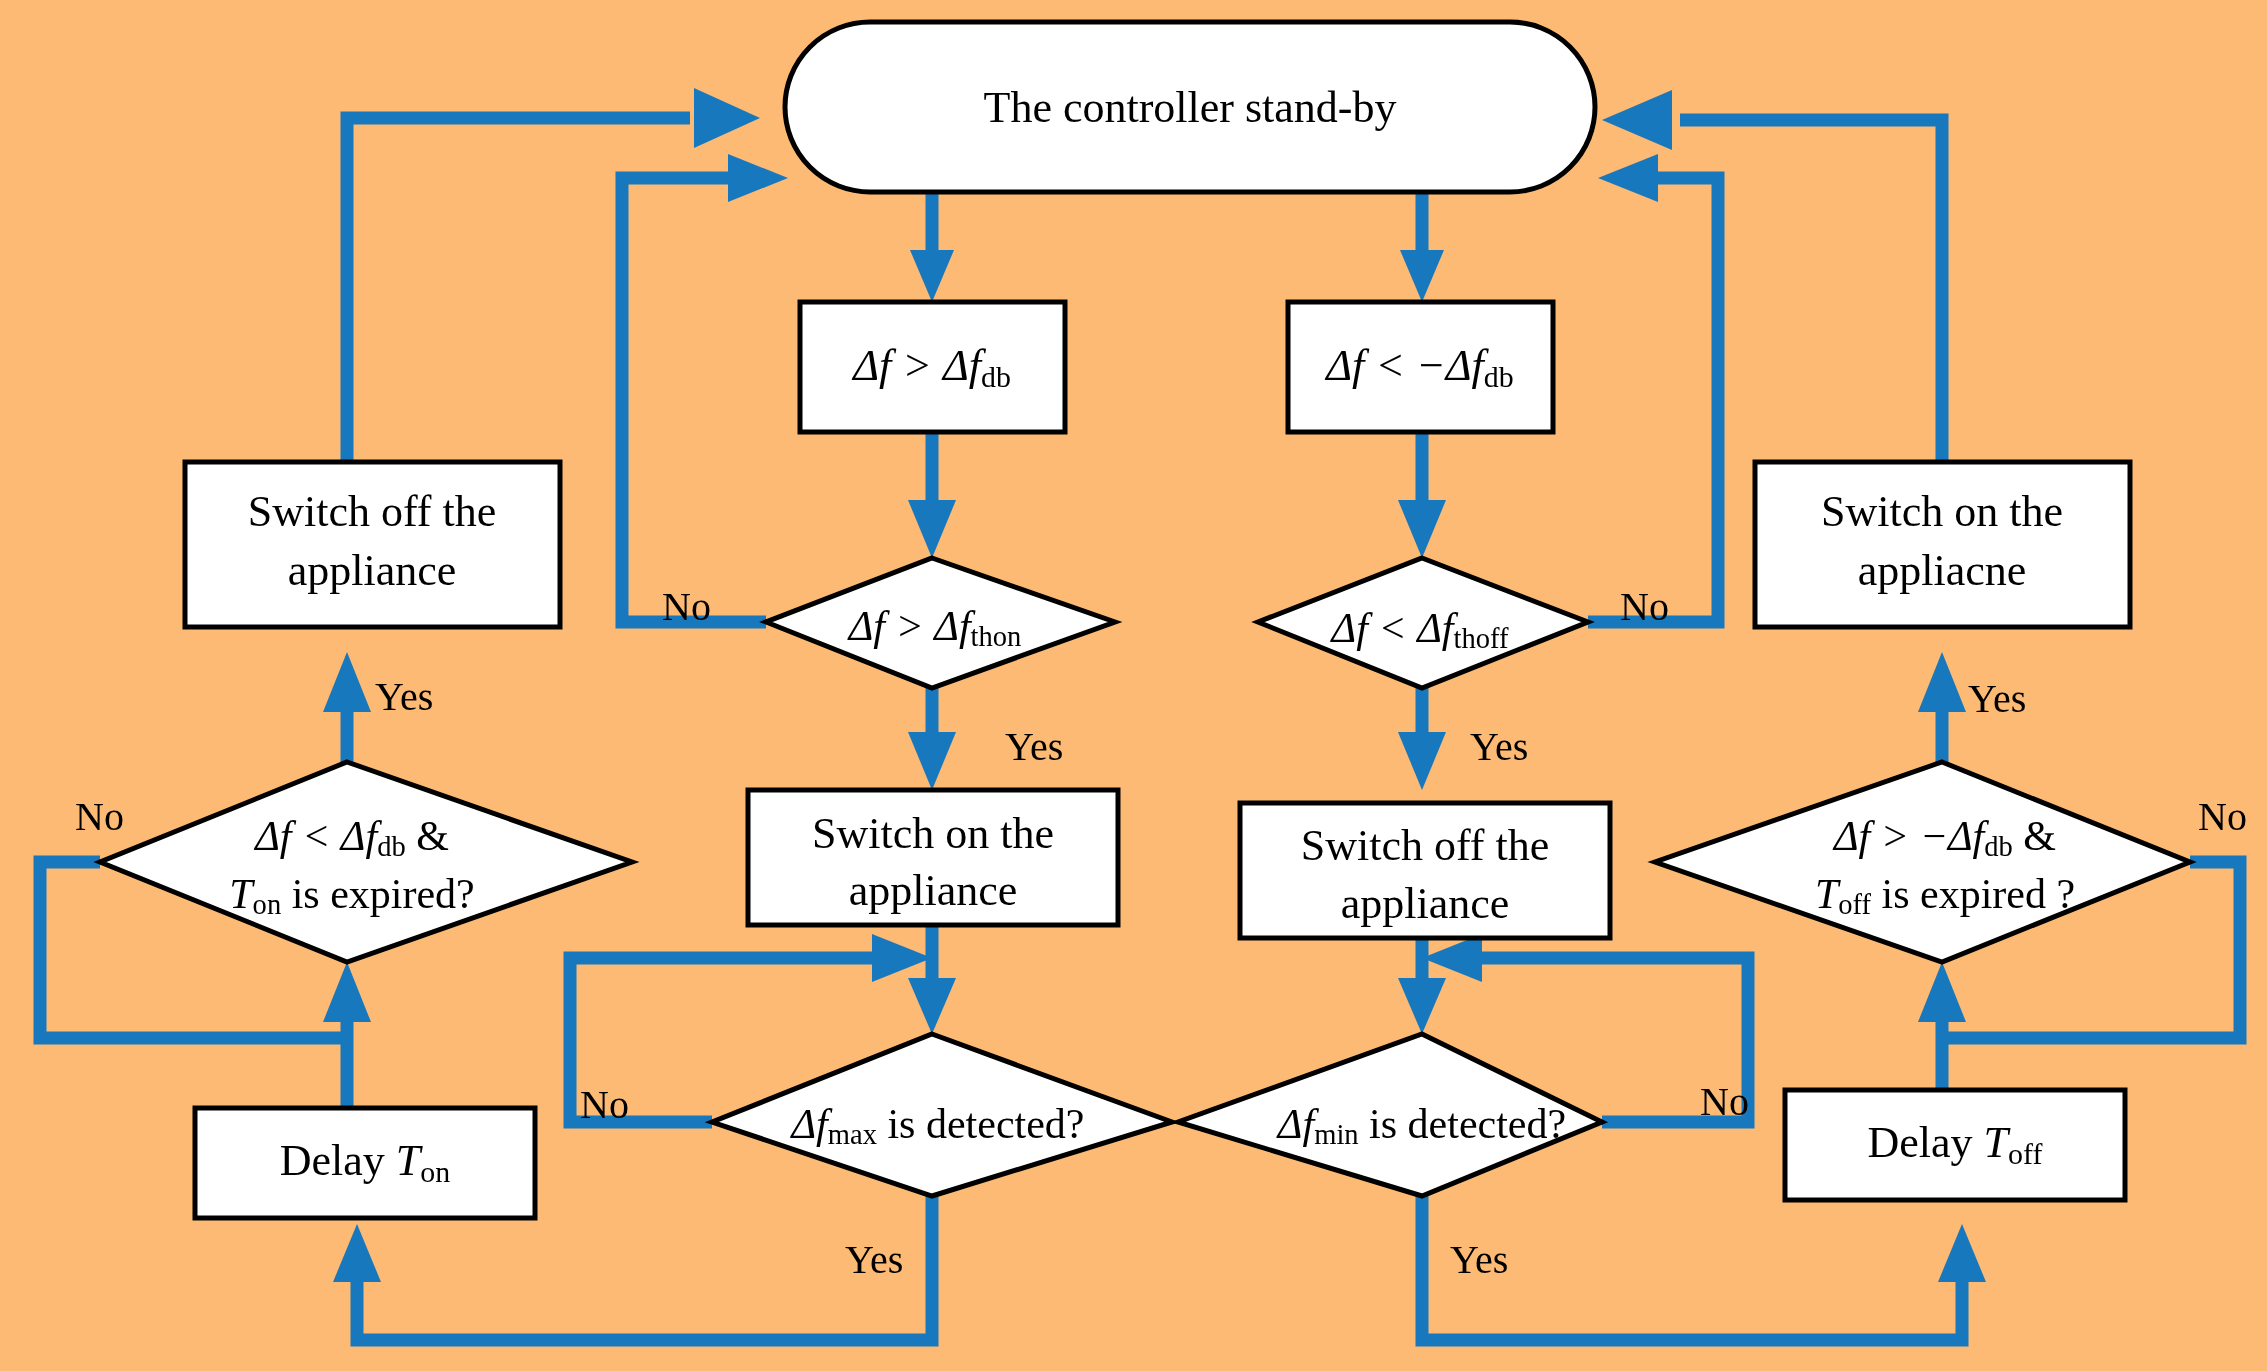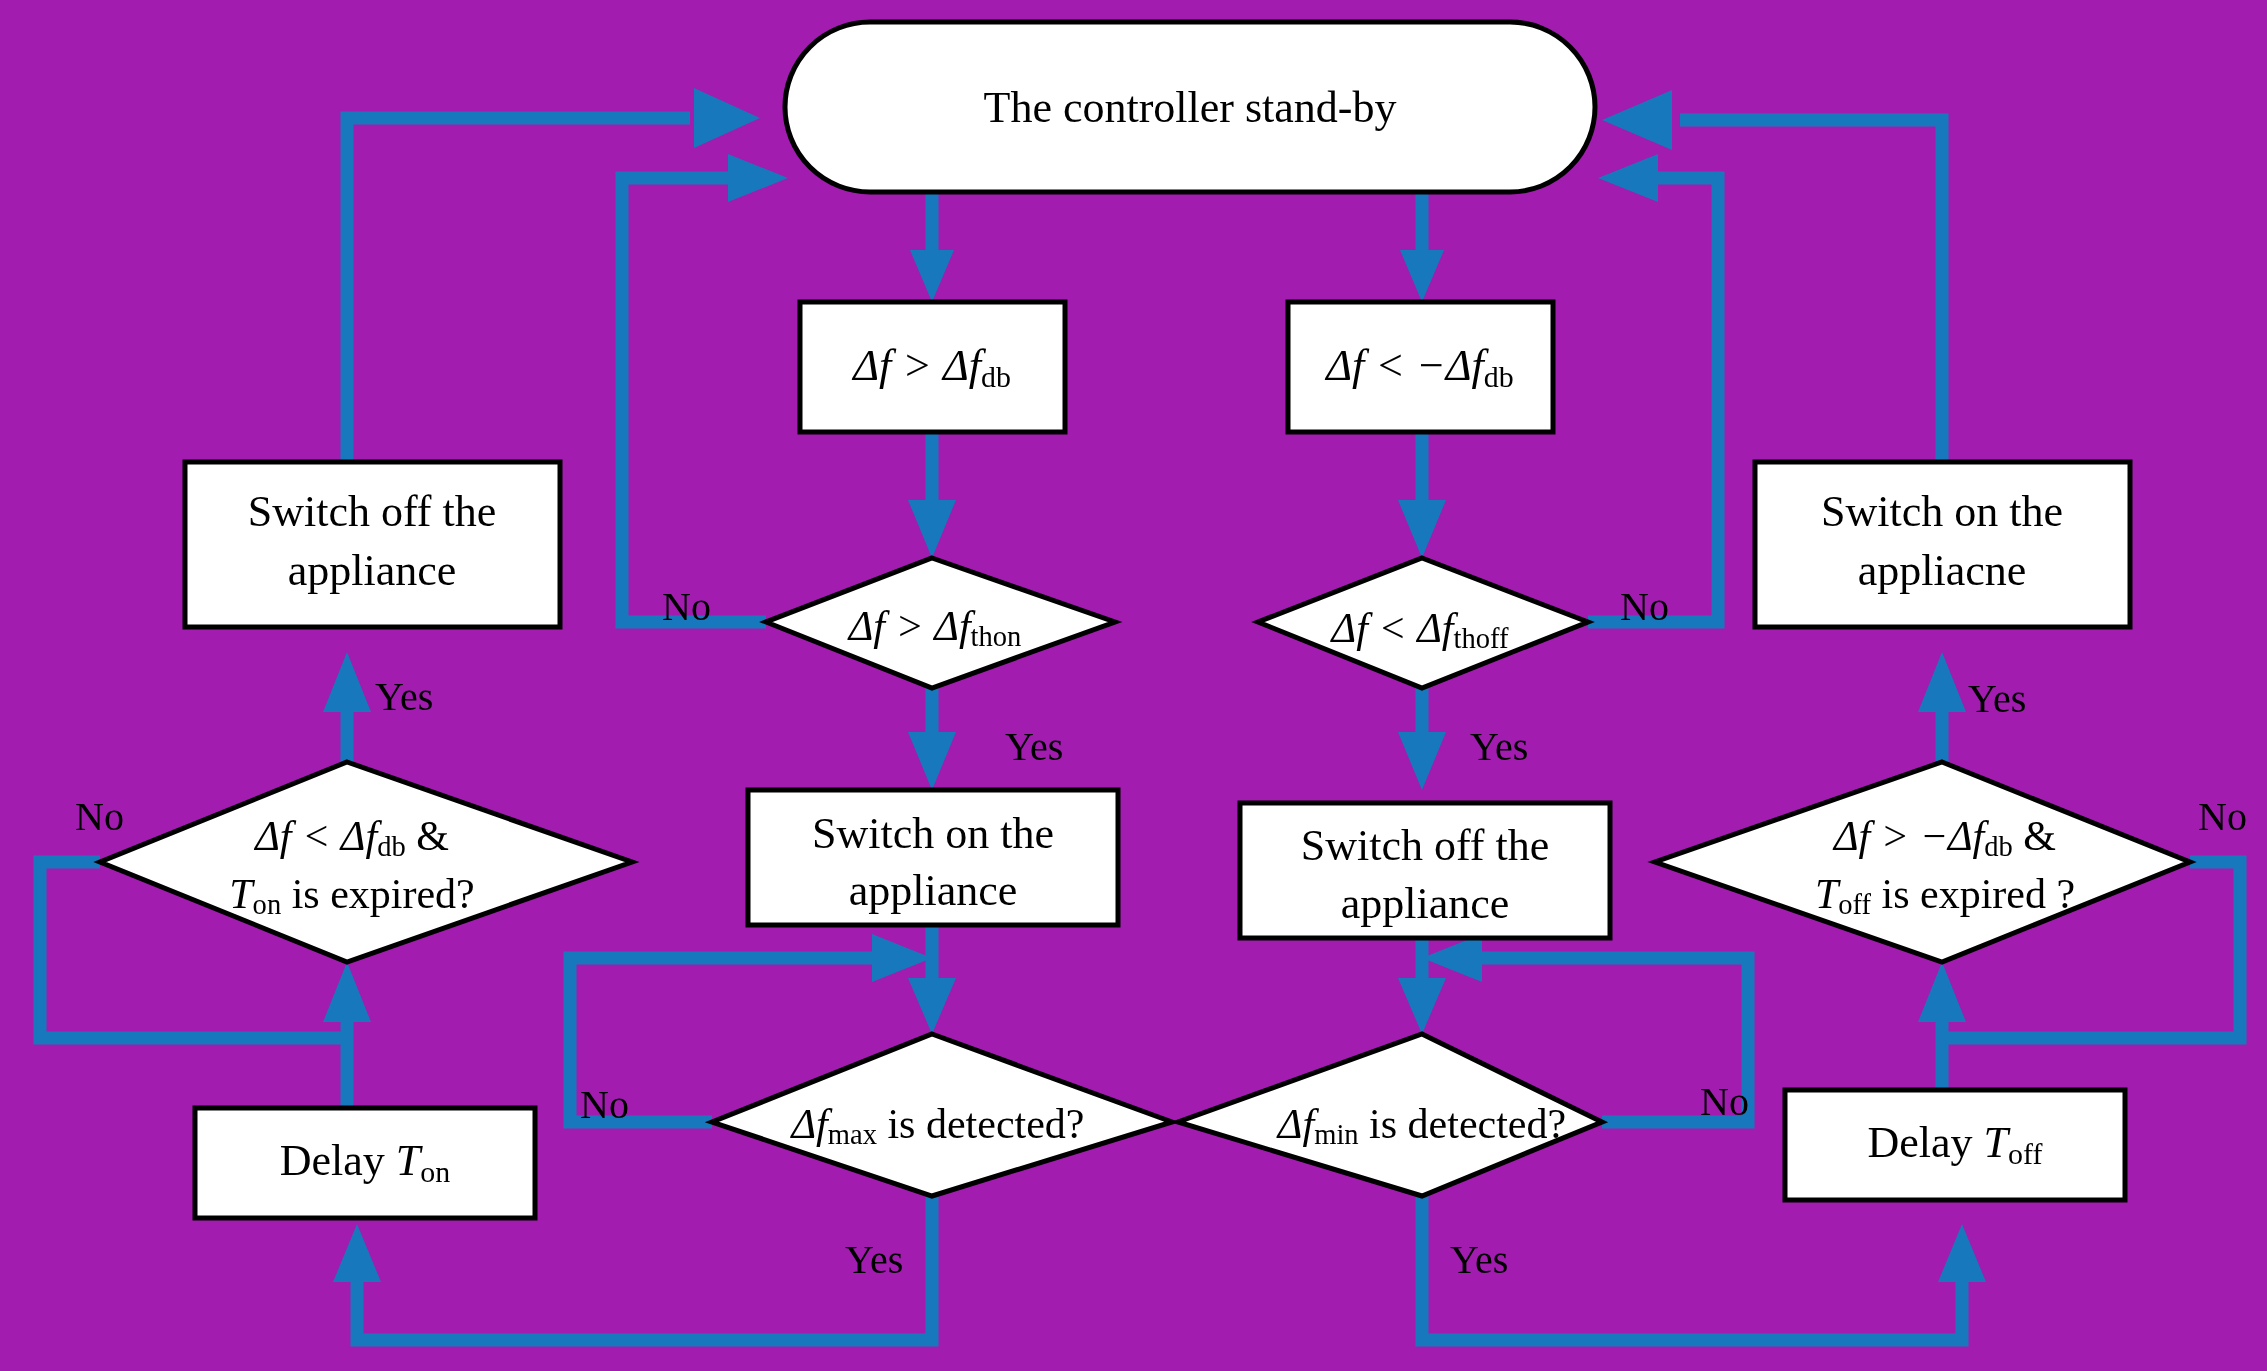--- a/index.html
+++ b/index.html
@@ -1,17 +1,17 @@
 <!DOCTYPE html>
 <html><head>
 <meta charset="utf-8">
 <style>
   html,body{margin:0;padding:0;background:#ffffff;}
   body{width:2267px;height:1371px;overflow:hidden;font-family:"Liberation Serif",serif;}
-  #stage{position:relative;width:2267px;height:1371px;background:#a21caf;}
+  #stage{position:relative;width:2267px;height:1371px;background:#fdba74;}
   svg{position:absolute;left:0;top:0;width:2267px;height:1371px;}
   .node-text{
     font-family:"Liberation Serif",serif;
     fill:#000000;
     text-anchor:middle;
     dominant-baseline:middle;
   }
   .t44{font-size:44px;}
   .t42{font-size:42px;}
   .lbl{font-family:"Liberation Serif",serif;fill:#000;font-size:40px;}

